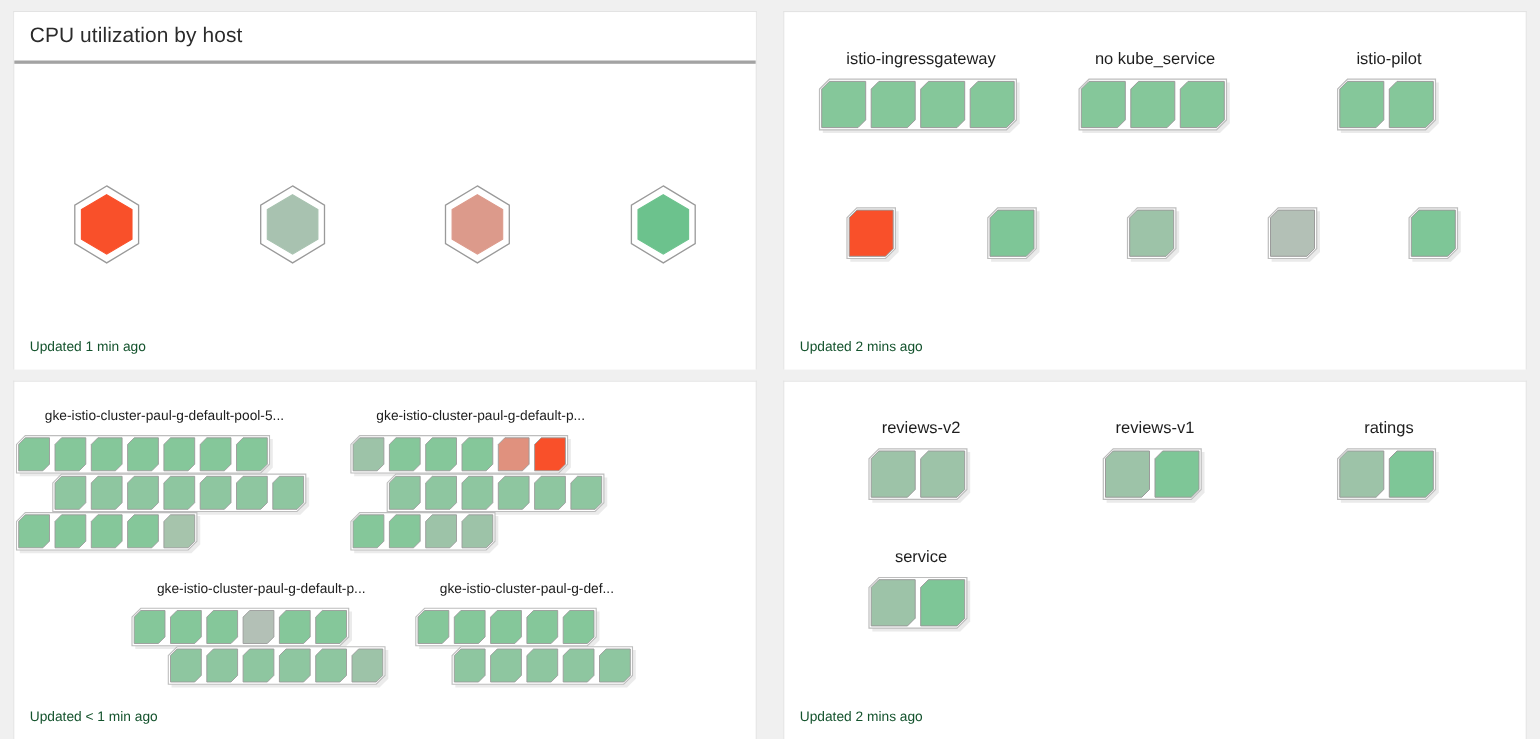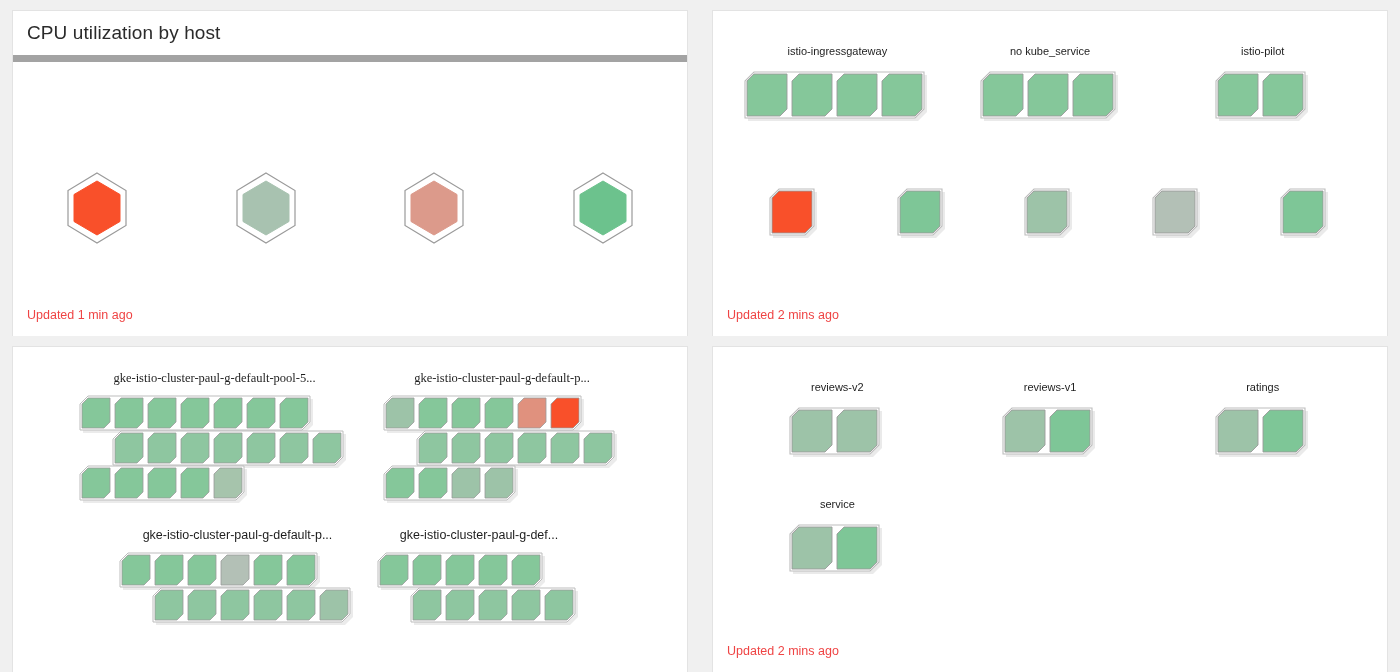--- a/index.html
+++ b/index.html
@@ -22,61 +22,61 @@
     width: 100%; height: 100%;
     background: #ffffff;
     border: 1px solid #e3e3e3;
     border-bottom: none;
     display: flex; flex-direction: column;
     position: relative;
   }
   .panel-header {
     flex: 0 0 auto;
     padding: 12px 14px 11px 14px;
-    border-bottom: 7px solid #a3a3a3;
+    border-bottom: 3px solid #a3a3a3;
     background: #fff;
   }
   .panel-title {
     font-size: 19px;
     font-weight: 400;
     color: #2b2b2b;
     letter-spacing: .1px;
     line-height: 1.1;
     white-space: nowrap;
   }
   .panel-body {
     flex: 1 1 auto;
     position: relative;
     overflow: hidden;
   }
   .panel-footer {
     flex: 0 0 auto;
     padding: 0 14px 14px 14px;
     font-size: 12.5px;
-    color: #ef4444;
+    color: #14532d;
   }
 
   
   .hex-row {
     position: absolute; left: 0; right: 0; top: 108px;
     display: flex; align-items: center;
   }
   .hex-cell { flex: 1 1 0; display: flex; justify-content: center; }
   .hex-wrap { position: relative; width: 66px; height: 74px; }
 
   
   .svc-grid {
     position: absolute; left: 0; right: 0; top: 0; bottom: 0;
     padding: 34px 18px 0 18px;
   }
   .svc-row { display: flex; }
   .svc-row.r1 { margin-bottom: 36px; }
   .svc-item { flex: 1 1 0; display: flex; flex-direction: column; align-items: center; }
   .svc-label {
-    font-size: 11px; color: #1d1d1d;
+    font-size: 15px; color: #1d1d1d;
     margin-bottom: 9px; white-space: nowrap;
     line-height: 1.2; height: 15px;
   }
   .svc-label.blank { visibility: hidden; }
   .tilegroup { position: relative; }
 
   
   .host-grid {
     position: absolute; left: 0; right: 0; top: 0; bottom: 0;
     padding: 24px 0 0 0;
@@ -234,21 +234,21 @@
             </div>
           </div>
         </div>
         <div class="panel-footer">Updated 2 mins ago</div>
       </div>
     </div>
     <div class="panel-slot">
       <div class="panel">
         <div class="panel-body">
           <div class="host-grid">
-            <div class="host-row hr1" style="justify-content: center; gap: 31px; font-family: Liberation Serif, serif;">
+            <div class="host-row hr1" style="gap: 31px;">
               <div class="host-item">
                 <div class="host-label">gke-istio-cluster-paul-g-default-pool-5...</div>
                 <div class="tilegroup">
                   <svg width="273" height="114" viewBox="0 0 273 114">
                     <polygon points="13,5 235,5 235,31 227,39 5,39 5,13" fill="#d8d8d8" opacity="0.5"></polygon>
                     <polygon points="10,2 232,2 232,28 224,36 2,36 2,10" fill="#ffffff" stroke="#bdbdbd" stroke-width="1"></polygon>
                     <polygon points="10,4 32,4 32,28 26,34 4,34 4,10" fill="#85c79a" stroke="#9a9a9a" stroke-width="0.8"></polygon>
                     <polygon points="43,4 65,4 65,28 59,34 37,34 37,10" fill="#85c79a" stroke="#9a9a9a" stroke-width="0.8"></polygon>
                     <polygon points="76,4 98,4 98,28 92,34 70,34 70,10" fill="#85c79a" stroke="#9a9a9a" stroke-width="0.8"></polygon>
                     <polygon points="109,4 131,4 131,28 125,34 103,34 103,10" fill="#85c79a" stroke="#9a9a9a" stroke-width="0.8"></polygon>
@@ -345,20 +345,21 @@
                     <polygon points="76,39 98,39 98,63 92,69 70,69 70,45" fill="#8ec6a0" stroke="#9a9a9a" stroke-width="0.8"></polygon>
                     <polygon points="109,39 131,39 131,63 125,69 103,69 103,45" fill="#8ec6a0" stroke="#9a9a9a" stroke-width="0.8"></polygon>
                     <polygon points="142,39 164,39 164,63 158,69 136,69 136,45" fill="#8ec6a0" stroke="#9a9a9a" stroke-width="0.8"></polygon>
                     <polygon points="175,39 197,39 197,63 191,69 169,69 169,45" fill="#8ec6a0" stroke="#9a9a9a" stroke-width="0.8"></polygon>
                   </svg>
                 </div>
               </div>
             </div>
           </div>
         </div>
+        <div class="panel-footer">Updated &lt; 1 min ago</div>
       </div>
     </div>
     <div class="panel-slot">
       <div class="panel">
         <div class="panel-body">
           <div class="svc-grid">
             <div class="svc-row r1">
               <div class="svc-item">
                 <div class="svc-label">reviews-v2</div>
                 <div class="tilegroup">

